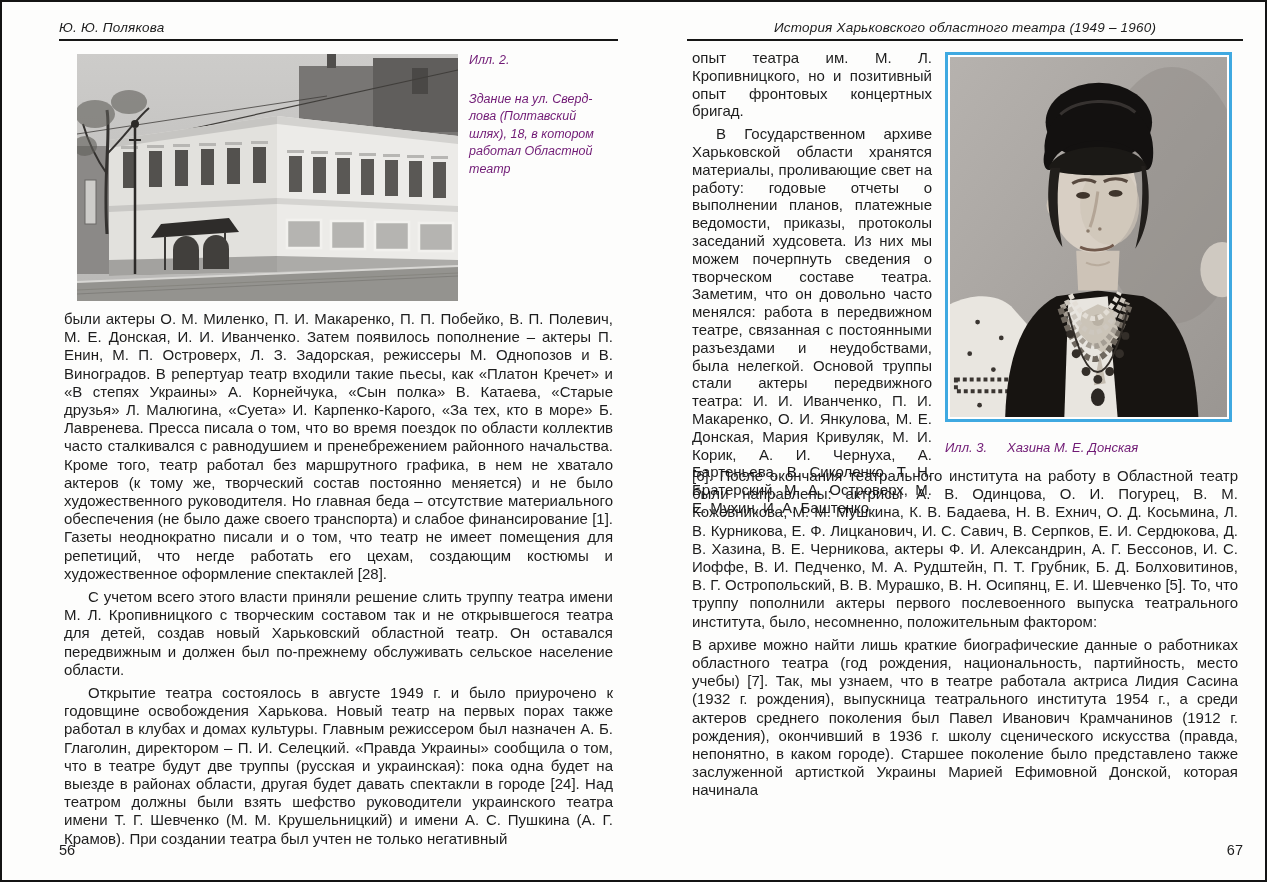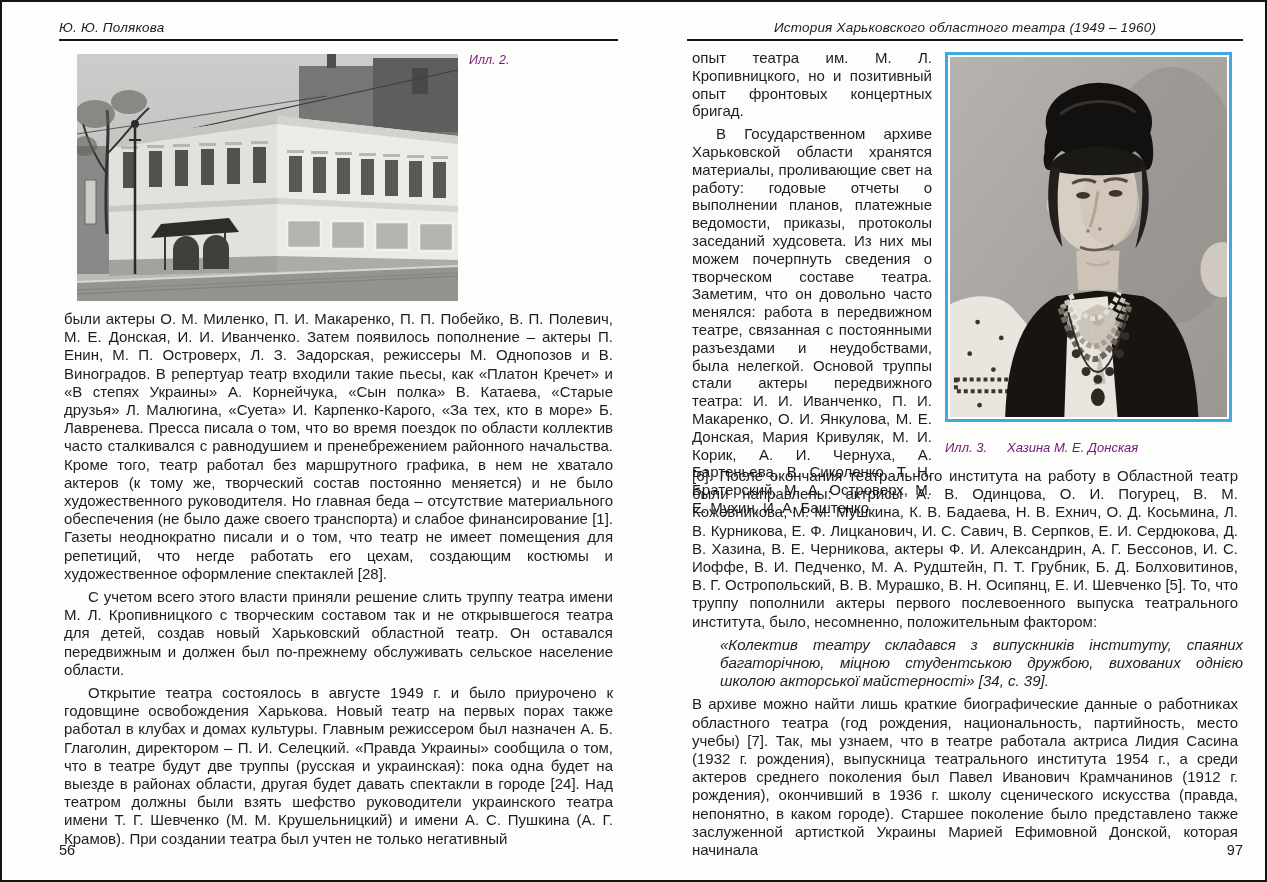--- a/index.html
+++ b/index.html
@@ -149,20 +149,25 @@
       <g stroke="#2c2a28">
         <line x1="58" y1="74" x2="58" y2="220" stroke-width="2.5"></line>
         <line x1="52" y1="86" x2="64" y2="86" stroke-width="2"></line>
         <circle cx="58" cy="70" r="4" fill="#2c2a28" stroke="none"></circle>
       </g>
     </svg>
   </div>
 
   <div class="caption cap-left">
     <div class="cap-label">Илл. 2.</div>
+    <div class="pre">Здание на ул. Сверд-
+лова (Полтавский
+шлях), 18, в котором
+работал Областной
+театр</div>
   </div>
 
   <div class="body-text text-left">
     <p>были актеры О. М. Миленко, П. И. Макаренко, П. П. Побейко, В. П. Полевич, М. Е. Донская, И. И. Иванченко. Затем появилось пополнение – актеры П. Енин, М. П. Островерх, Л. З. Задорская, режиссеры М. Однопозов и В. Виноградов. В репертуар театр входили такие пьесы, как «Платон Кречет» и «В степях Украины» А. Корнейчука, «Сын полка» В. Катаева, «Старые друзья» Л. Малюгина, «Суета» И. Карпенко-Карого, «За тех, кто в море» Б. Лавренева. Пресса писала о том, что во время поездок по области коллектив часто сталкивался с равнодушием и пренебрежением районного начальства. Кроме того, театр работал без маршрутного графика, в нем не хватало актеров (к тому же, творческий состав постоянно меняется) и не было художественного руководителя. Но главная беда – отсутствие материального обеспечения (не было даже своего транспорта) и слабое финансирование [1]. Газеты неоднократно писали и о том, что театр не имеет помещения для репетиций, что негде работать его цехам, создающим костюмы и художественное оформление спектаклей [28].</p>
     <p class="indent">С учетом всего этого власти приняли решение слить труппу театра имени М. Л. Кропивницкого с творческим составом так и не открывшегося театра для детей, создав новый Харьковский областной театр. Он оставался передвижным и должен был по-прежнему обслуживать сельское население области.</p>
     <p class="indent">Открытие театра состоялось в августе 1949 г. и было приурочено к годовщине освобождения Харькова. Новый театр на первых порах также работал в клубах и домах культуры. Главным режиссером был назначен А. Б. Глаголин, директором – П. И. Селецкий. «Правда Украины» сообщила о том, что в театре будут две труппы (русская и украинская): пока одна будет на выезде в районах области, другая будет давать спектакли в городе [24]. Над театром должны были взять шефство руководители украинского театра имени Т. Г. Шевченко (М. М. Крушельницкий) и имени А. С. Пушкина (А. Г. Крамов). При создании театра был учтен не только негативный</p>
   </div>
 
   <div class="pagenum pn-left">56</div>
 
@@ -242,19 +247,18 @@
       </g>
     </svg>
   </div>
 
   <div class="caption cap-right">
     <span>Илл. 3.</span><span class="capgap"></span><span>Хазина М. Е. Донская</span>
   </div>
 
   <div class="body-text text-full">
     <p>[6]. После окончания театрального института на работу в Областной театр были направлены: актрисы А. В. Одинцова, О. И. Погурец, В. М. Кожевникова, М. М. Мушкина, К. В. Бадаева, Н. В. Ехнич, О. Д. Косьмина, Л. В. Курникова, Е. Ф. Лицканович, И. С. Савич, В. Серпков, Е. И. Сердюкова, Д. В. Хазина, В. Е. Черникова, актеры Ф. И. Александрин, А. Г. Бессонов, И. С. Иоффе, В. И. Педченко, М. А. Рудштейн, П. Т. Грубник, Б. Д. Болховитинов, В. Г. Остропольский, В. В. Мурашко, В. Н. Осипянц, Е. И. Шевченко [5]. То, что труппу пополнили актеры первого послевоенного выпуска театрального института, было, несомненно, положительным фактором:</p>
-    <p class="quote">«Колектив театру складався з випускників інституту, спаяних багаторічною, міцною студентською дружбою, вихованих однією школою акторської майстерності» [34, с. 39].</p>
     <p>В архиве можно найти лишь краткие биографические данные о работниках областного театра (год рождения, национальность, партийность, место учебы) [7]. Так, мы узнаем, что в театре работала актриса Лидия Сасина (1932 г. рождения), выпускница театрального института 1954 г., а среди актеров среднего поколения был Павел Иванович Крамчанинов (1912 г. рождения), окончивший в 1936 г. школу сценического искусства (правда, непонятно, в каком городе). Старшее поколение было представлено также заслуженной артисткой Украины Марией Ефимовной Донской, которая начинала</p>
   </div>
 
-  <div class="pagenum pn-right">97</div>
+  <div class="pagenum pn-right">67</div>
 
 </div>
 
 </body></html>

